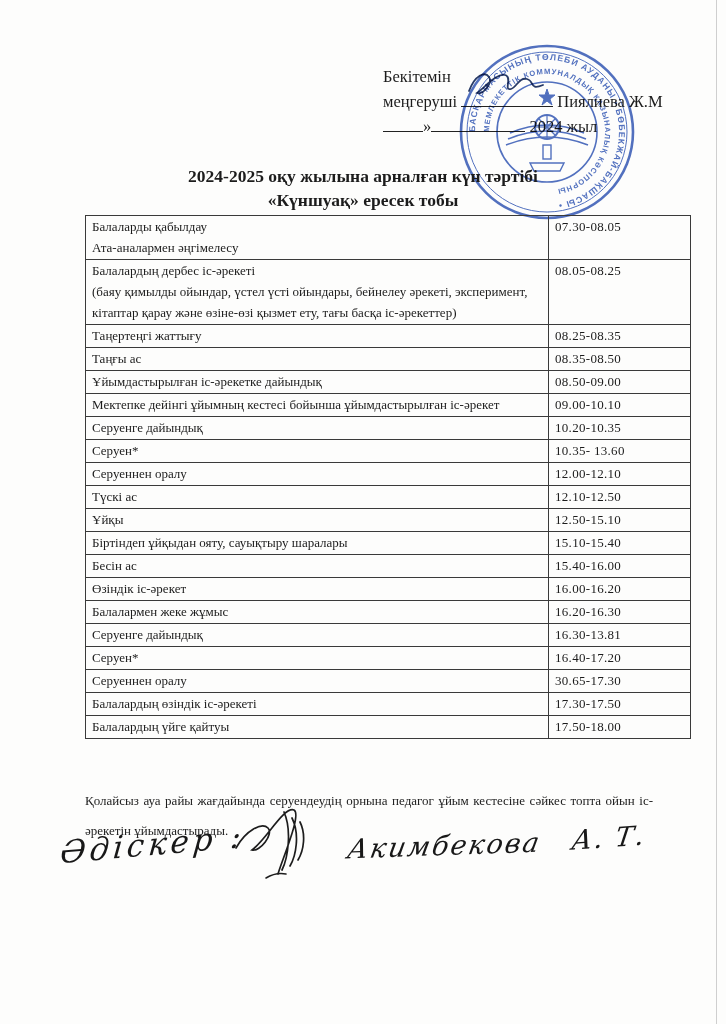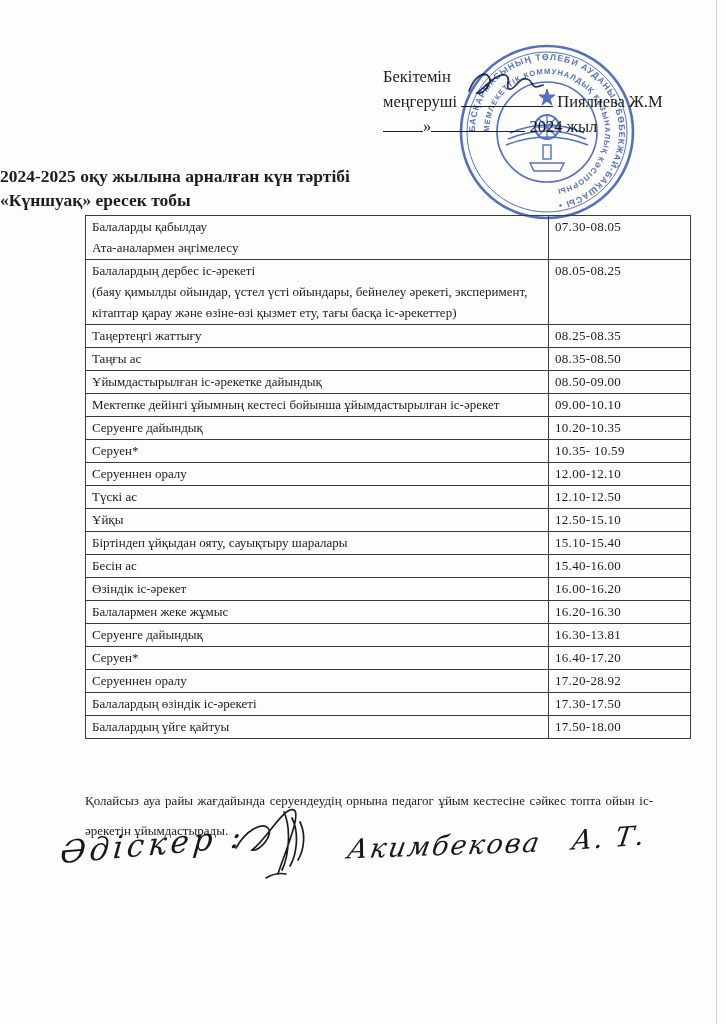--- a/index.html
+++ b/index.html
@@ -18,21 +18,21 @@
   .approval{position:absolute;left:383px;top:64px;width:310px;font-size:16.5px;line-height:25px;}
   .approval .row{white-space:nowrap;}
   .u{display:inline-block;border-bottom:1.3px solid #222;height:14px;vertical-align:baseline;}
   .sig-holder{position:relative;display:inline-block;}
   .sig-holder svg{position:absolute;left:2px;top:-24px;}
 
   
   .stamp{position:absolute;left:452px;top:37px;width:190px;height:190px;opacity:.82;mix-blend-mode:multiply;}
 
   
-  .title{position:absolute;left:0;top:164px;width:726px;font-weight:bold;font-size:17.5px;line-height:24px;}
+  .title{position:absolute;left:0;top:164px;width:726px;text-align:center;font-weight:bold;font-size:17.5px;line-height:24px;}
 
   
   table.sched{
     position:absolute;left:85px;top:215px;
     width:583px;border-collapse:collapse;table-layout:fixed;
     font-size:13px;line-height:21px;
   }
   table.sched td{border:1.4px solid #3a3a3a;vertical-align:top;padding:0 4px 1px 6px;}
   td.act{width:452px;white-space:pre-line;}
   td.time{width:131px;text-align:left;letter-spacing:.3px;}
@@ -138,21 +138,21 @@
         <tr>
           <td class="act">Мектепке дейінгі ұйымның кестесі бойынша ұйымдастырылған іс-әрекет</td>
           <td class="time">09.00-10.10</td>
         </tr>
         <tr>
           <td class="act">Серуенге дайындық</td>
           <td class="time">10.20-10.35</td>
         </tr>
         <tr>
           <td class="act">Серуен*</td>
-          <td class="time">10.35- 10.59</td>
+          <td class="time">10.35- 13.60</td>
         </tr>
         <tr>
           <td class="act">Серуеннен оралу</td>
           <td class="time">12.00-12.10</td>
         </tr>
         <tr>
           <td class="act">Түскі ас</td>
           <td class="time">12.10-12.50</td>
         </tr>
         <tr>
@@ -178,21 +178,21 @@
         <tr>
           <td class="act">Серуенге дайындық</td>
           <td class="time">16.30-13.81</td>
         </tr>
         <tr>
           <td class="act">Серуен*</td>
           <td class="time">16.40-17.20</td>
         </tr>
         <tr>
           <td class="act">Серуеннен оралу</td>
-          <td class="time">17.20-28.92</td>
+          <td class="time">30.65-17.30</td>
         </tr>
         <tr>
           <td class="act">Балалардың өзіндік іс-әрекеті</td>
           <td class="time">17.30-17.50</td>
         </tr>
         <tr>
           <td class="act">Балалардың үйге қайтуы</td>
           <td class="time">17.50-18.00</td>
         </tr>
       </tbody>

